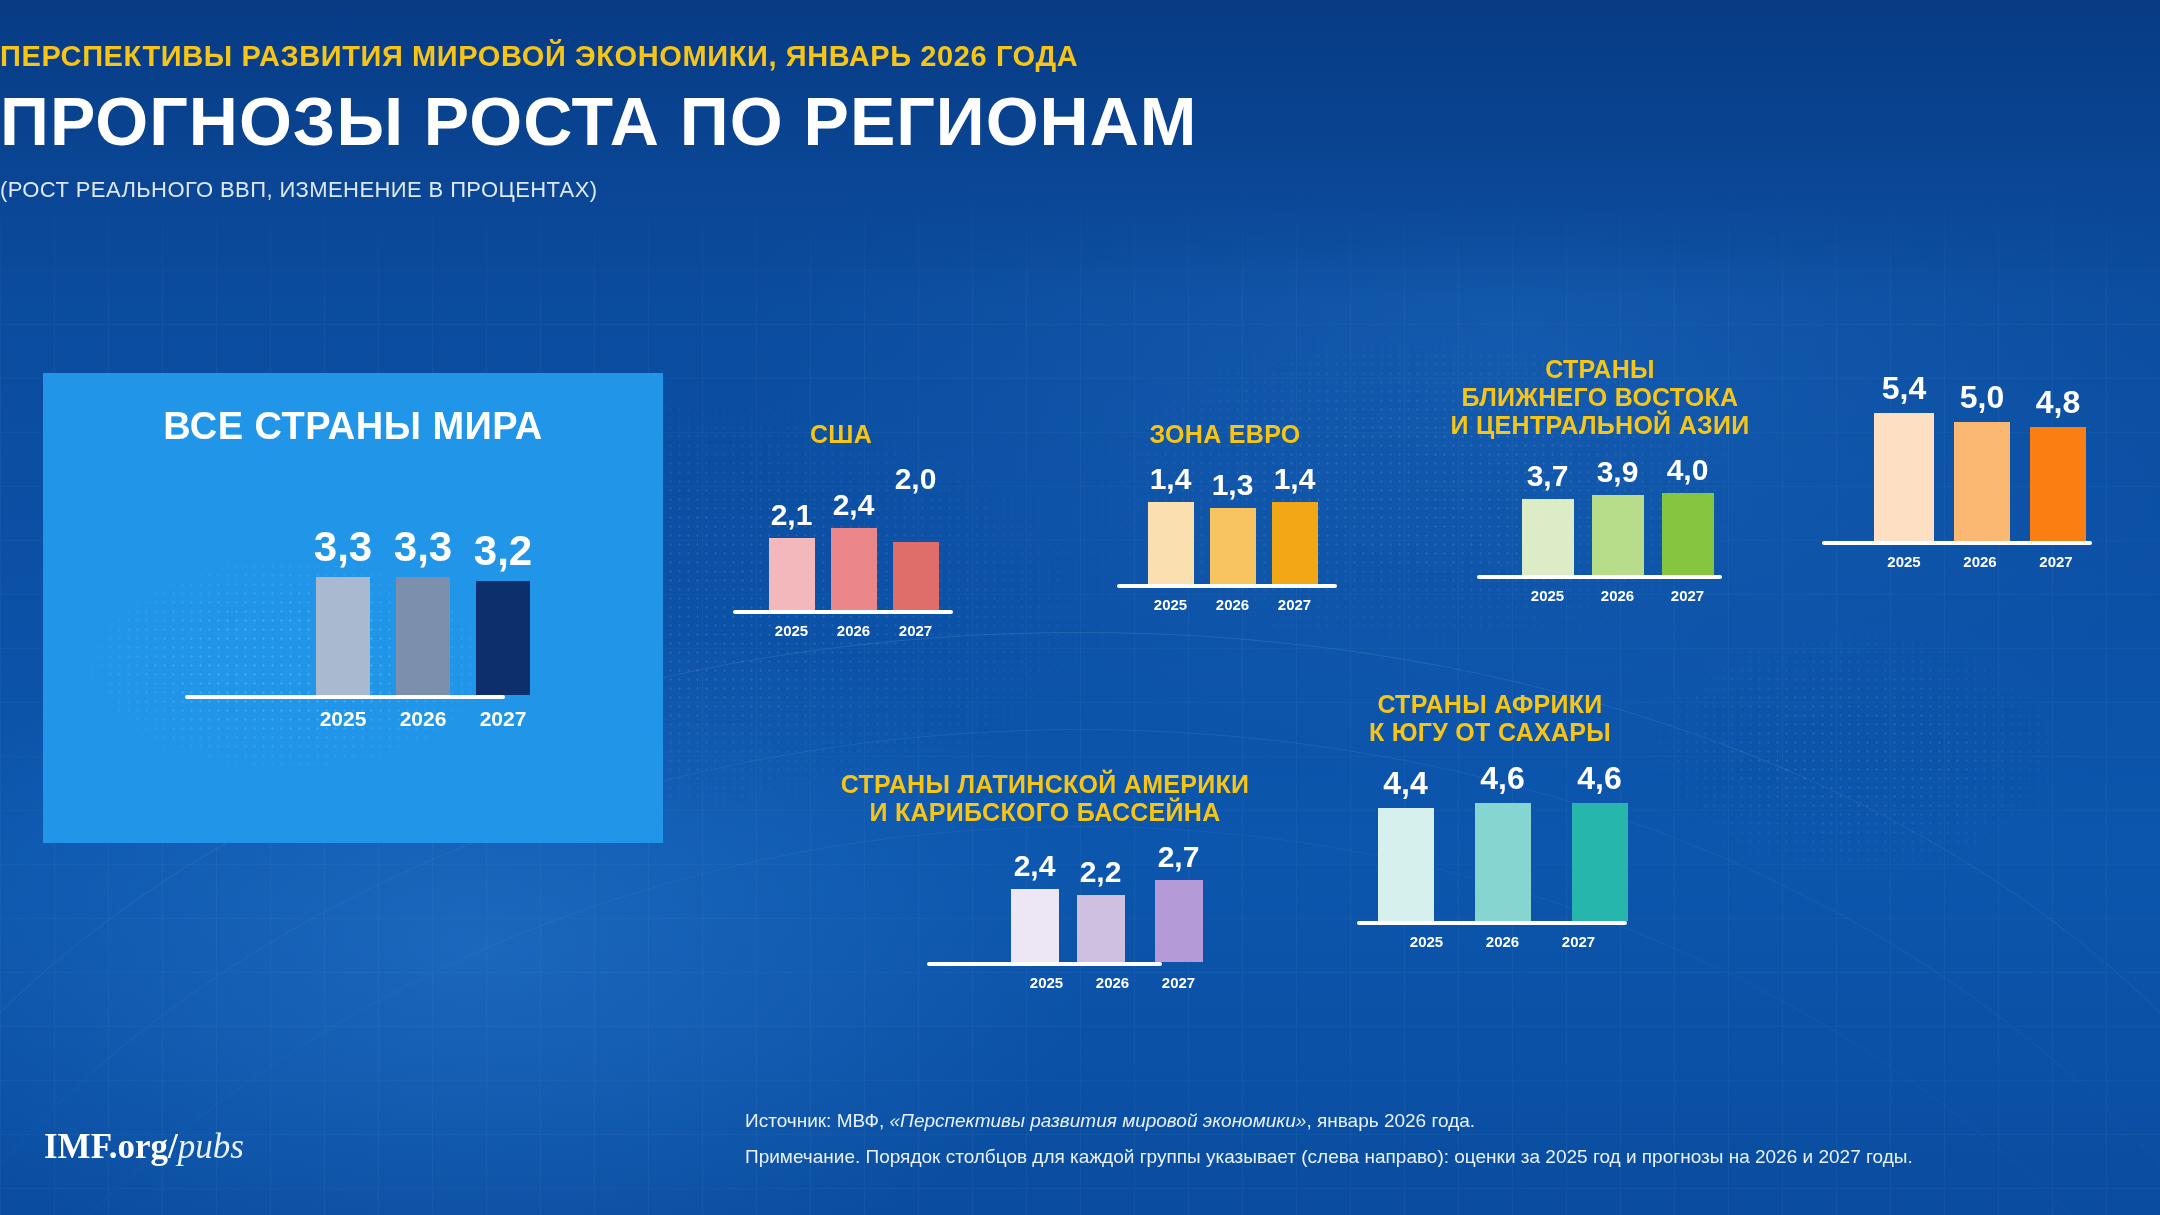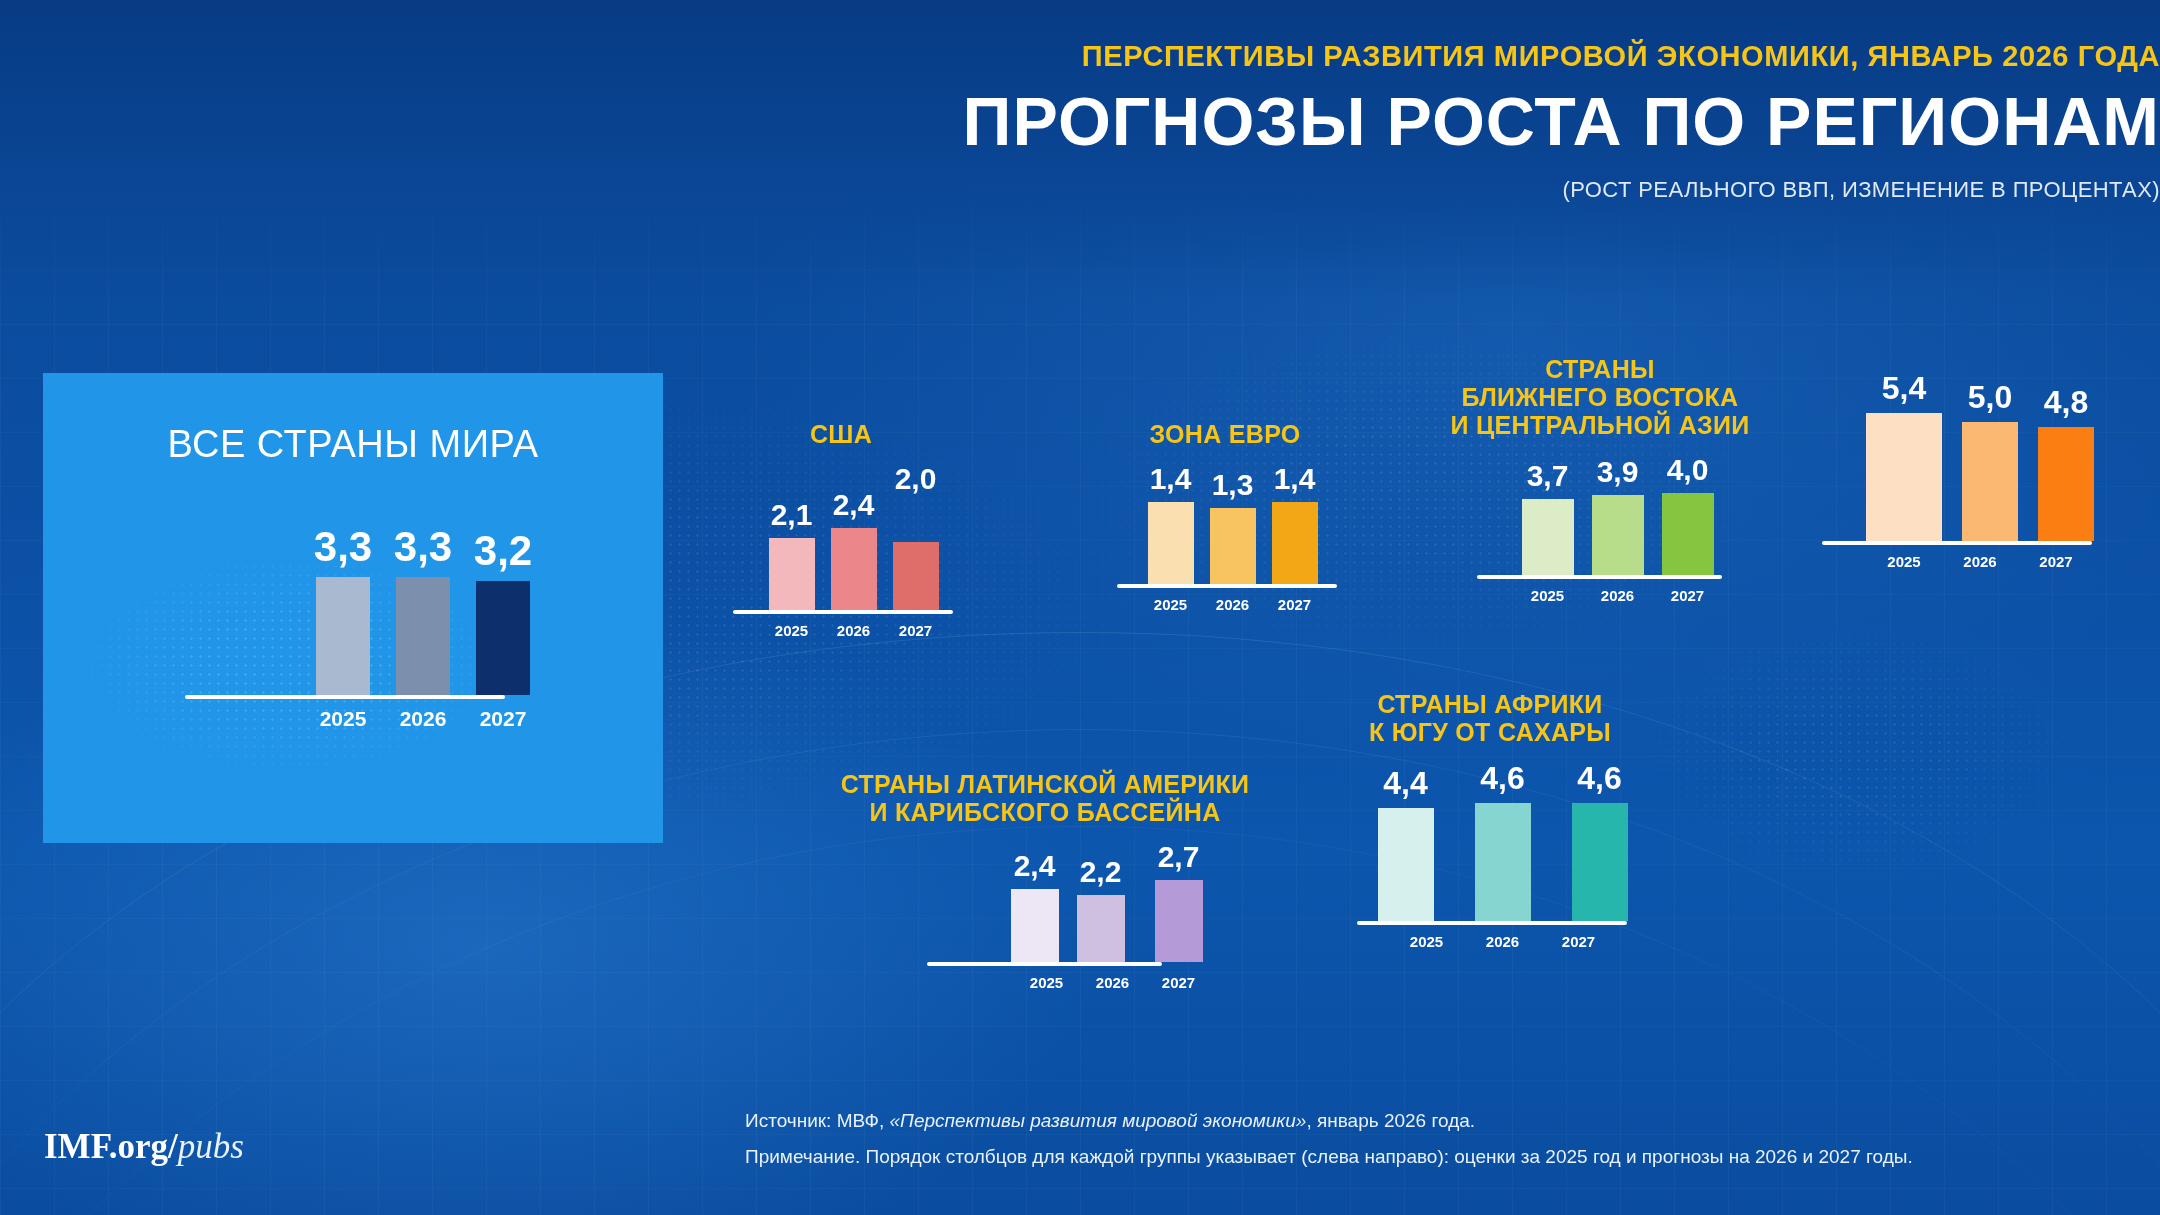--- a/index.html
+++ b/index.html
@@ -40,31 +40,31 @@
                        radial-gradient(ellipse 520px 250px at 66% 40%, #000 25%, transparent 72%),
                        radial-gradient(ellipse 330px 200px at 86% 62%, #000 25%, transparent 72%);
     mask-image:radial-gradient(ellipse 760px 330px at 29% 50%, #000 28%, transparent 72%),
                radial-gradient(ellipse 520px 250px at 66% 40%, #000 25%, transparent 72%),
                radial-gradient(ellipse 330px 200px at 86% 62%, #000 25%, transparent 72%);
     opacity:.55;
   }
   .topband{position:absolute;left:0;top:0;width:100%;height:300px;background:linear-gradient(180deg,#073b84 0%,#0a4695 60%,rgba(10,70,149,0) 100%);}
 
   
-  .header{position:absolute;left:0;top:40px;width:100%;text-align:right;z-index:5;}
+  .header{position:absolute;left:0;top:40px;width:100%;text-align:left;z-index:5;}
   .kicker{color:#f6c518;font-size:29px;font-weight:bold;letter-spacing:.6px;}
   .title{color:#ffffff;font-size:68px;font-weight:bold;letter-spacing:1px;margin-top:14px;line-height:1;}
   .subtitle{color:#dfe9f7;font-size:22px;margin-top:22px;letter-spacing:.4px;}
 
   
   .world-panel{
     position:absolute;left:43px;top:373px;width:620px;height:470px;
     background:#2196e8;z-index:4;
   }
-  .world-panel .wp-title{color:#ffffff;font-size:38px;font-weight:normal;text-align:center;margin-top:50px;letter-spacing:.5px;}
+  .world-panel .wp-title{color:#ffffff;font-size:38px;font-weight:bold;text-align:center;margin-top:32px;letter-spacing:.5px;}
   .world-panel .wp-dots{
     position:absolute;inset:0;
     background-image:radial-gradient(rgba(255,255,255,.22) 1px, transparent 1.2px);
     background-size:9px 9px;
     -webkit-mask-image:radial-gradient(ellipse 300px 160px at 40% 62%, #000 30%, transparent 75%);
     mask-image:radial-gradient(ellipse 300px 160px at 40% 62%, #000 30%, transparent 75%);
     opacity:.7;pointer-events:none;
   }
 
   
@@ -195,21 +195,21 @@
     </div>
     <div class="axis" style="width:245px;margin-left:37px;"></div>
     <div class="years" style="margin-left:35px;margin-top:8px;">
       <span class="year" style="width:52px;margin:0 9px;font-size:15px;">2025</span>
       <span class="year" style="width:52px;margin:0 9px;font-size:15px;">2026</span>
       <span class="year" style="width:52px;margin:0 9px;font-size:15px;">2027</span>
     </div>
   </div>
 <div class="group" id="g-emerging_asia" style="left:1770px; top:370px; width:370px;">
     <div class="bars" style="margin-left:50px;">
-      <div class="bar-col" style="width:76px;margin:0 10px;">
+      <div class="bar-col" style="width:60px;margin:0 10px;">
         <div class="bar-val" style="font-size:32px;">5,4</div>
         <div class="bar" style="height:128px;background:#fde0c4;"></div>
       </div>
       <div class="bar-col" style="width:56px;margin:0 10px;">
         <div class="bar-val" style="font-size:32px;">5,0</div>
         <div class="bar" style="height:119px;background:#fbb873;"></div>
       </div>
       <div class="bar-col" style="width:56px;margin:0 10px;">
         <div class="bar-val" style="font-size:32px;">4,8</div>
         <div class="bar" style="height:114px;background:#fb7e13;"></div>

